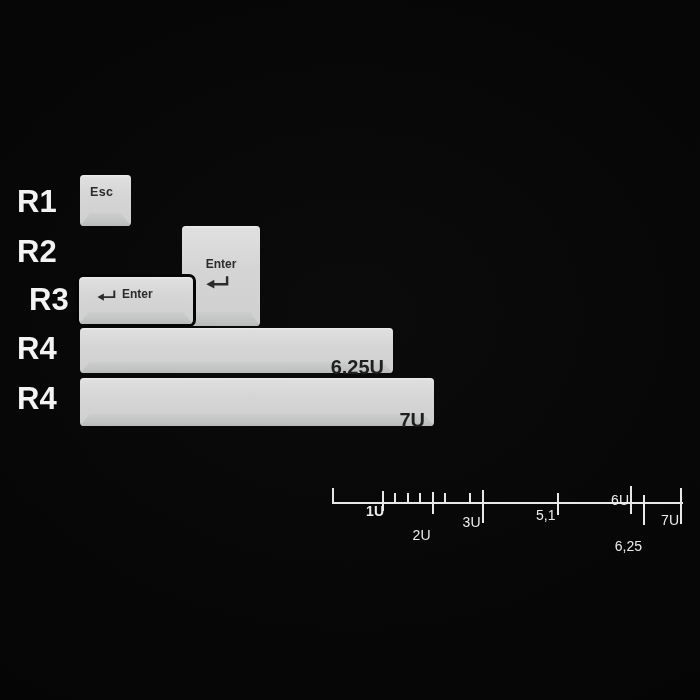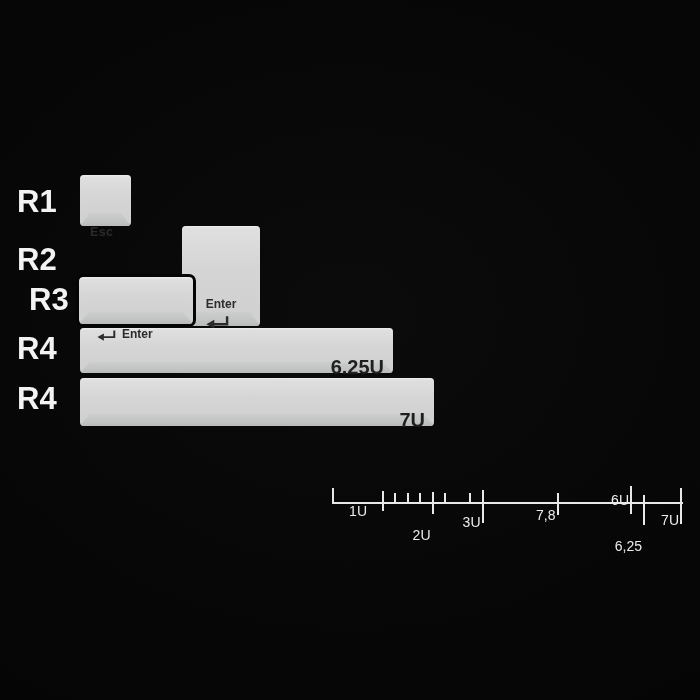--- a/index.html
+++ b/index.html
@@ -23,21 +23,21 @@
     background:linear-gradient(180deg,#e0e0e0 0%,#d5d5d5 42%,#cfcfcf 100%);
     box-shadow: inset 0 1px 2px rgba(255,255,255,.65), inset 0 0 1px rgba(0,0,0,.35);
   }
   .key .bevel {
     position:absolute; left:0; right:0; bottom:0;
     background:linear-gradient(180deg,#cbcecd 0%,#c1c4c3 65%,#b8bbba 100%);
     clip-path:polygon(0 100%, 10px 0, calc(100% - 10px) 0, 100% 100%);
     border-radius:0 0 4px 4px;
   }
   .key.outlined { outline:3px solid #050505; }
-  .legend { color:#2b2b2b; font-weight:700;margin-top:40px; }
+  .legend { color:#2b2b2b; font-weight:700; }
   .legend-topleft {
     position:absolute; left:10px; top:10px;
     font-size:12.5px; letter-spacing:.3px;
   }
   .legend-stacked {
     position:absolute; left:0; right:0; top:31px;
     display:flex; flex-direction:column; align-items:center; gap:2px;
     font-size:12px;
   }
   .legend-stacked svg { margin-right:7px; }
@@ -56,21 +56,21 @@
     position:absolute; color:#ececec; font-size:14px; line-height:1;
     white-space:nowrap; text-align:right;
   }
 </style>
 </head>
 <body>
 
 <div class="stage" id="stage">
   <div id="rowLabels">
       <div class="row-label" style="left: 17px; top: 186px;">R1</div>
-      <div class="row-label" style="left: 17px; top: 244px;">R2</div>
+      <div class="row-label" style="left: 17px; top: 236px;">R2</div>
       <div class="row-label" style="left: 29px; top: 284px;">R3</div>
       <div class="row-label" style="left: 17px; top: 333px;">R4</div>
       <div class="row-label" style="left: 17px; top: 383px;">R4</div>
     </div>
   <div id="keys">
       <div class="key" style="left: 80px; top: 175px; width: 51px; height: 51px; z-index: 1;">
         <div class="bevel" style="height: 13px;"></div>
         <span class="legend legend-topleft">Esc</span>
       </div>
       <div class="key" style="left: 182px; top: 226px; width: 78px; height: 100px; z-index: 1;">
@@ -99,32 +99,32 @@
       </div>
       <div class="key" style="left: 80px; top: 378px; width: 354px; height: 48px; z-index: 1;">
         <div class="bevel" style="height: 12px;"></div>
         <span class="size-label">7U</span>
       </div>
     </div>
   <div id="ruler">
       <div class="ruler-line" style="left: 332px; top: 502px; width: 351px; height: 2px;"></div>
       <div class="ruler-tick" style="left: 332px; top: 488px; width: 2px; height: 15px;"></div>
       <div class="ruler-tick" style="left: 381.5px; top: 491px; width: 2px; height: 20px;"></div>
-      <div class="ruler-label" style="right: 333px; top: 504px;">1U</div>
+      <div class="ruler-label" style="right: 316px; top: 504px; font-weight: bold;">1U</div>
       <div class="ruler-tick" style="left: 394px; top: 493px; width: 2px; height: 10px;"></div>
       <div class="ruler-tick" style="left: 406.5px; top: 493px; width: 2px; height: 10px;"></div>
       <div class="ruler-tick" style="left: 419px; top: 493px; width: 2px; height: 10px;"></div>
       <div class="ruler-tick" style="left: 431.5px; top: 492px; width: 2px; height: 22px;"></div>
       <div class="ruler-label" style="right: 269.5px; top: 508px; margin-top: 20px;">2U</div>
       <div class="ruler-tick" style="left: 444px; top: 493px; width: 2px; height: 10px;"></div>
       <div class="ruler-tick" style="left: 469px; top: 493px; width: 2px; height: 10px;"></div>
       <div class="ruler-tick" style="left: 481.5px; top: 490px; width: 2px; height: 33px;"></div>
       <div class="ruler-label" style="right: 219.5px; top: 515px;">3U</div>
       <div class="ruler-tick" style="left: 556.5px; top: 493px; width: 2px; height: 22px;"></div>
-      <div class="ruler-label" style="right: 144.5px; top: 508px;">7,8</div>
+      <div class="ruler-label" style="right: 144.5px; top: 508px;">5,1</div>
       <div class="ruler-tick" style="left: 630px; top: 486px; width: 2px; height: 28px;"></div>
       <div class="ruler-label" style="right: 71px; top: 493px;">6U</div>
       <div class="ruler-tick" style="left: 643px; top: 495px; width: 2px; height: 30px;"></div>
       <div class="ruler-label" style="right: 58px; top: 515px; margin-top: 24px;">6,25</div>
       <div class="ruler-tick" style="left: 680px; top: 488px; width: 2px; height: 36px;"></div>
       <div class="ruler-label" style="right: 21px; top: 513px;">7U</div>
     </div>
 </div>
 
 </body></html>

